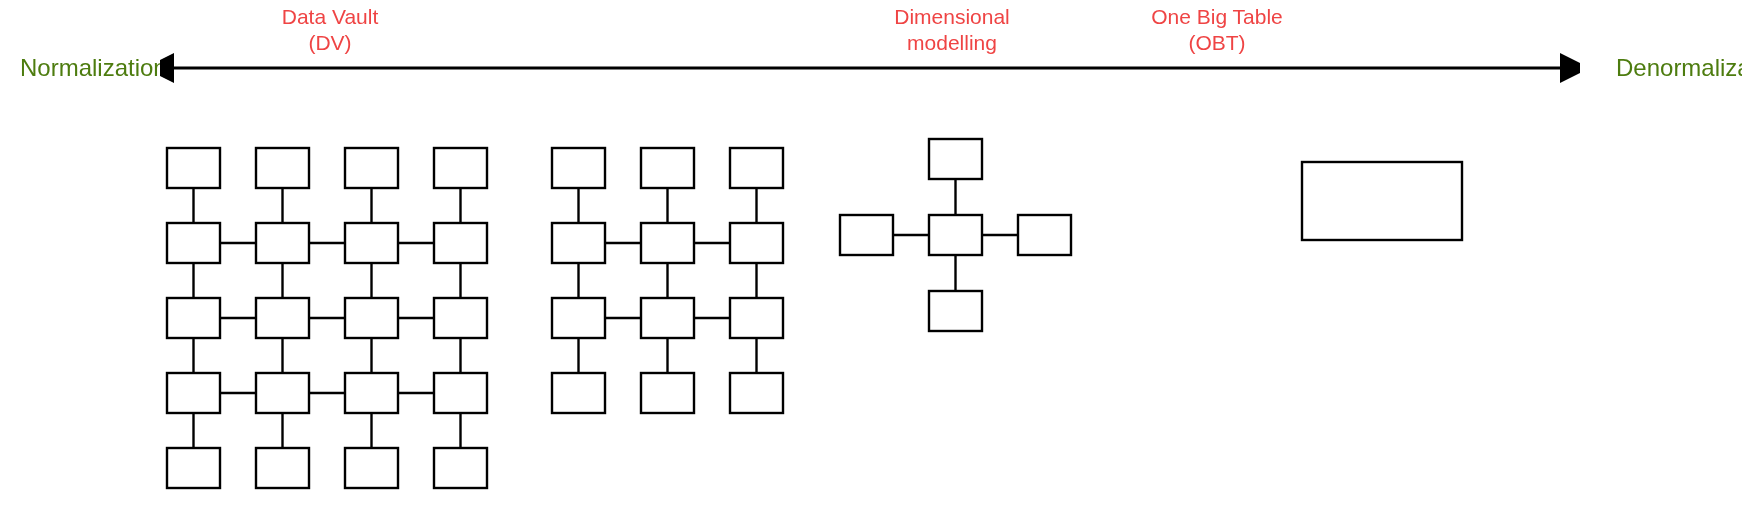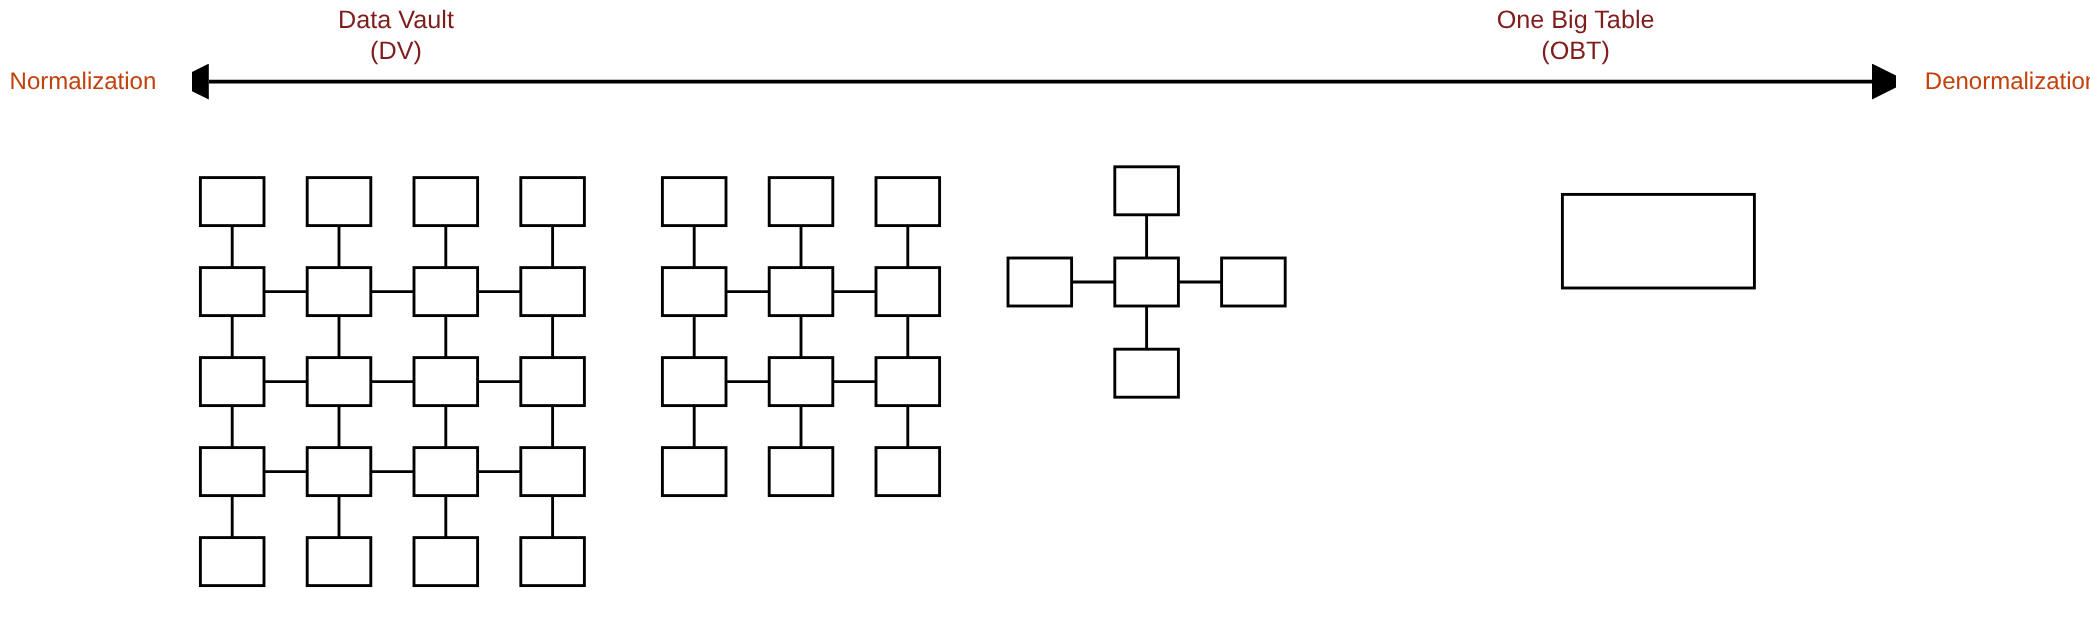--- a/index.html
+++ b/index.html
@@ -17,35 +17,36 @@
   }
 
   #diagram-root {
     position: absolute;
     inset: 0;
   }
 
   
   .axis-end-label {
     position: absolute;
-    font-size: 20px;
+    font-size: 24px;
     line-height: 24px;
     white-space: nowrap;
-    color: #c2410c;
+    color: #4d7c0f;
+    margin-left: 12px;
   }
   #axis-label-left  { left: 8px;  top: 56px; }
   #axis-label-right { left: 1604px; top: 56px; }
 
   .stage-label {
     position: absolute;
     font-size: 21px;
     line-height: 26px;
     text-align: center;
     white-space: pre-line;
-    color: #7f1d1d;
+    color: #ef4444;
     transform: translateX(-50%);
   }
 
   #spectrum-arrow {
     position: absolute;
     left: 160px;
     top: 52px;
     width: 1420px;
     height: 32px;
   }
@@ -84,22 +85,24 @@
         <path d="M0,0 L10,5 L0,10 z" fill="#000000"></path>
       </marker>
     </defs>
     <line x1="14" y1="16" x2="1406" y2="16" stroke="#000000" stroke-width="3" marker-start="url(#arrow-left-head)" marker-end="url(#arrow-right-head)"></line>
   </svg>
 
   <div class="stage-label" style="left:330px;  top:4px;">Data Vault
 (DV)</div>
 
 
+  <div class="stage-label" style="left:952px;  top:4px;">Dimensional
+modelling</div>
 
-  <div class="stage-label" style="left:1313px; top:4px;">One Big Table
+  <div class="stage-label" style="left:1217px; top:4px;">One Big Table
 (OBT)</div>
 
   <svg class="model-svg" id="model-data-vault" width="324" height="344" viewBox="0 0 324 344" style="left: 165px; top: 146px;">
       <line x1="28.5" y1="42" x2="28.5" y2="77" class="edge-line"></line>
       <line x1="28.5" y1="117" x2="28.5" y2="152" class="edge-line"></line>
       <line x1="28.5" y1="192" x2="28.5" y2="227" class="edge-line"></line>
       <line x1="28.5" y1="267" x2="28.5" y2="302" class="edge-line"></line>
       <line x1="117.5" y1="42" x2="117.5" y2="77" class="edge-line"></line>
       <line x1="117.5" y1="117" x2="117.5" y2="152" class="edge-line"></line>
       <line x1="117.5" y1="192" x2="117.5" y2="227" class="edge-line"></line>

